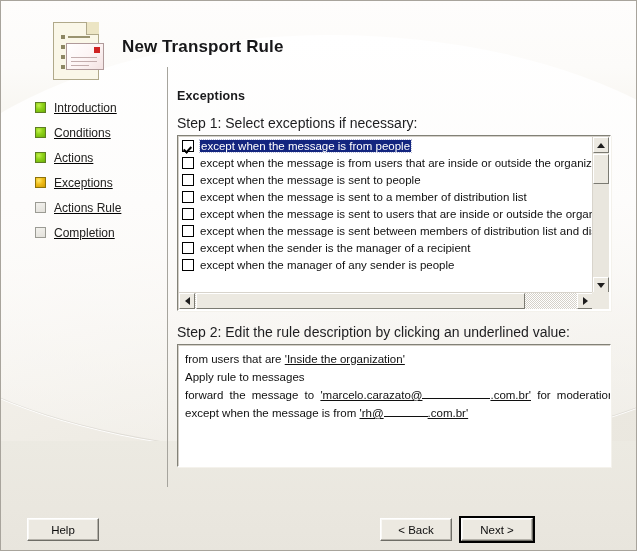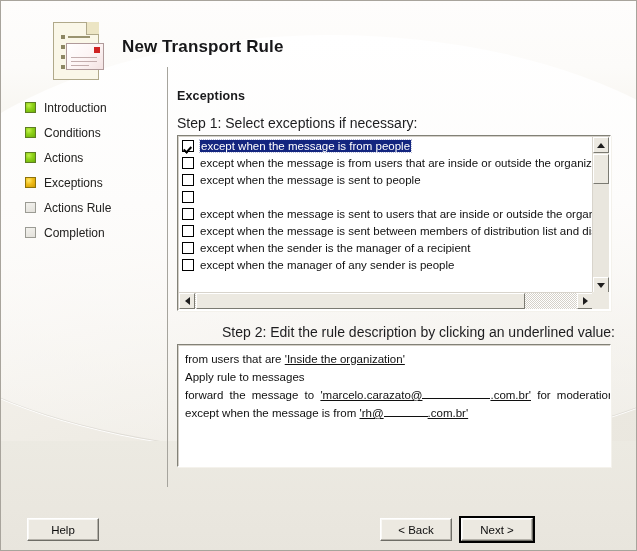--- a/index.html
+++ b/index.html
@@ -131,23 +131,24 @@
     font-size: 17px;
     font-weight: bold;
     color: #18181a;
     letter-spacing: 0.1px;
     white-space: nowrap;
   }
 
   
   #sidebar {
     position: absolute;
-    left: 22px;
+    left: 32px;
     top: 94px;
     width: 140px;
+    text-decoration: underline;
   }
   .nav-item {
     position: relative;
     height: 25px;
     display: flex;
     align-items: center;
     padding-left: 2px;
   }
   .nav-box {
     width: 11px;
@@ -475,20 +476,21 @@
         <div class="list-row">
           <span class="cb"></span>
           <span class="row-text">except when the message is from users that are inside or outside the organization</span>
         </div>
         <div class="list-row">
           <span class="cb"></span>
           <span class="row-text">except when the message is sent to people</span>
         </div>
         <div class="list-row">
           <span class="cb"></span>
+          <span class="row-text">except when the message is sent to a member of distribution list</span>
         </div>
         <div class="list-row">
           <span class="cb"></span>
           <span class="row-text">except when the message is sent to users that are inside or outside the organization</span>
         </div>
         <div class="list-row">
           <span class="cb"></span>
           <span class="row-text">except when the message is sent between members of distribution list and distribution list</span>
         </div>
         <div class="list-row">
@@ -518,21 +520,21 @@
         </div>
         <div class="sb-thumb" style="left:17px; top:0; width:329px; height:16px;"></div>
         <div class="sb-btn" style="right:0; top:0;">
           <span class="arrow arr-right"></span>
         </div>
       </div>
 
       <div id="corner-box"></div>
     </div>
 
-    <div class="step-label" style="margin-top:13px;text-align:right;">Step 2: Edit the rule description by clicking an underlined value:</div>
+    <div class="step-label" style="margin-top:13px;">Step 2: Edit the rule description by clicking an underlined value:</div>
 
     <div id="desc-shell">
 
       <div class="desc-line">
         <span>from users that are </span><span class="u-val">'Inside the organization'</span>
       </div>
 
       <div class="desc-line">Apply rule to messages</div>
 
       <div class="desc-line justified">

